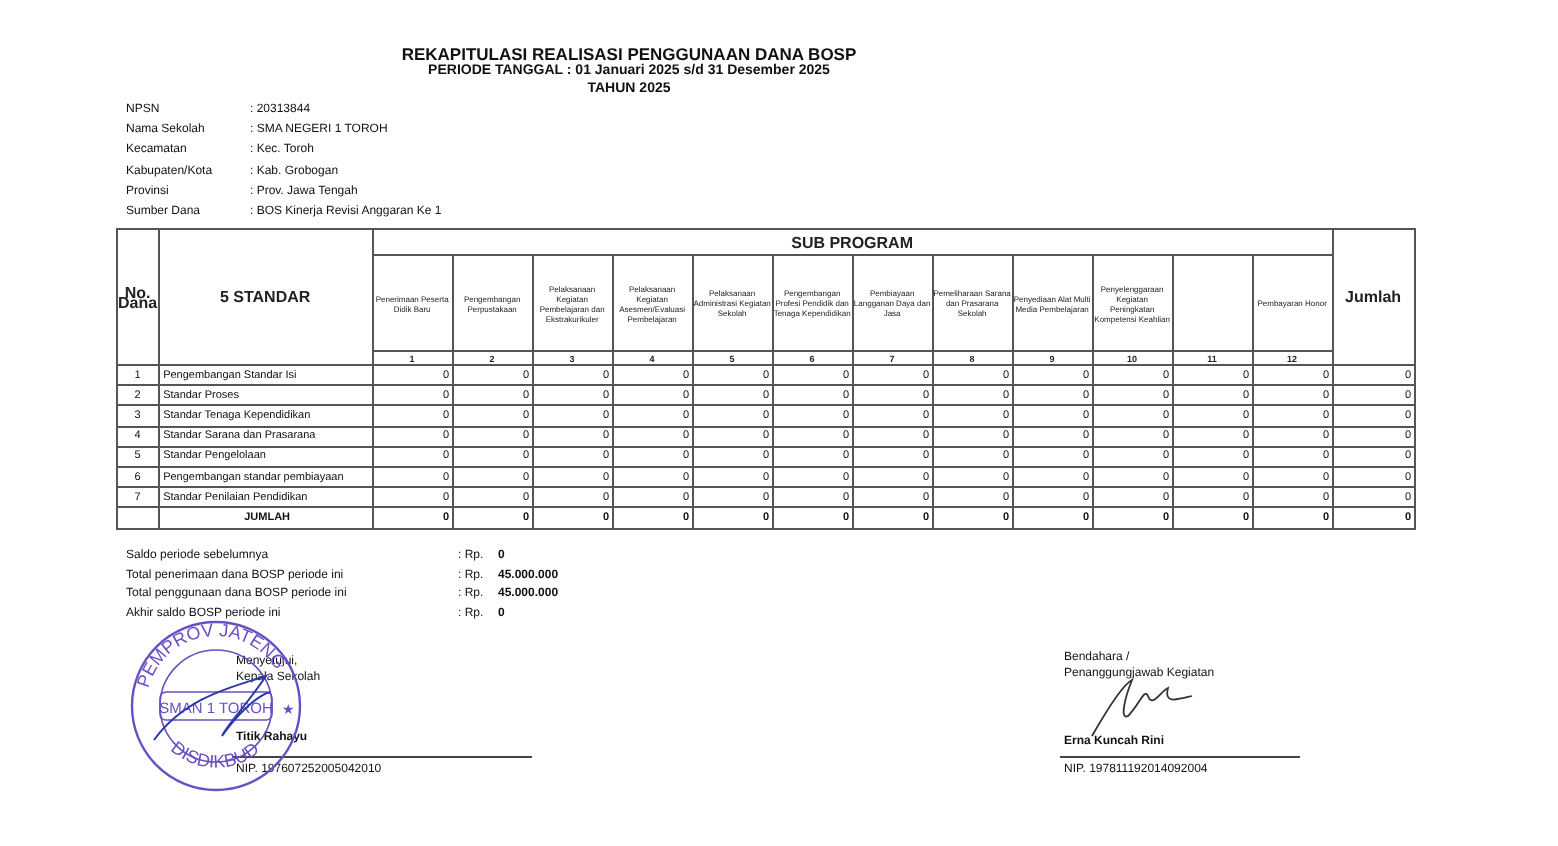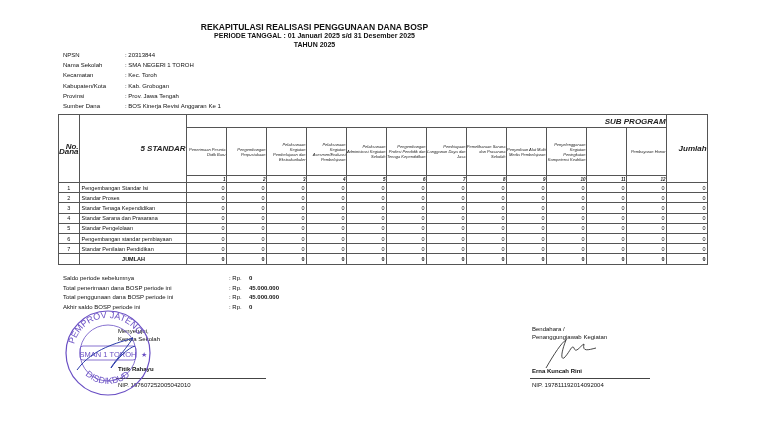--- a/index.html
+++ b/index.html
@@ -8,21 +8,21 @@
   .title { left:0; width:629px; text-align:center; font-weight:bold; }
   .t1 { top:22px; font-size:8.5px; }
   .t2 { top:32px; font-size:7px; }
   .t3 { top:41px; font-size:7px; }
   .info { left:63px; top:50px; font-size:6px; line-height:10.2px; }
   .info .row { display:flex; }
   .info .lbl { width:62px; }
   .info .val { }
   table.main { position:absolute; left:58px; top:114px; border-collapse:collapse; font-size:5px; }
   table.main td, table.main th { border:0.8px solid #555; padding:0; }
-  table.main th { font-weight:normal; font-size:4px; line-height:5px; text-align:right; vertical-align:middle; color:#222;font-style:italic; }
+  table.main th { font-weight:normal; font-size:4px; line-height:5px; text-align:center; vertical-align:middle; color:#222; }
   .big-h { font-size:8px !important; font-weight:bold !important; }
   .sub-h { font-size:8px !important; font-weight:bold !important; height:12px; }
   .numrow th { font-size:4.5px !important; height:6px; font-weight:bold !important; }
   table.main td { height:9.2px; font-size:5.5px; }
   td.no { text-align:center; }
   td.name { padding-left:2px !important; text-align:left; white-space:nowrap; }
   td.num { text-align:right; padding-right:1px !important; }
   tr.total td { font-weight:bold; }
   tr.total td.name { text-align:center; }
   .summary { left:63px; top:274px; font-size:6px; line-height:9.5px; }

